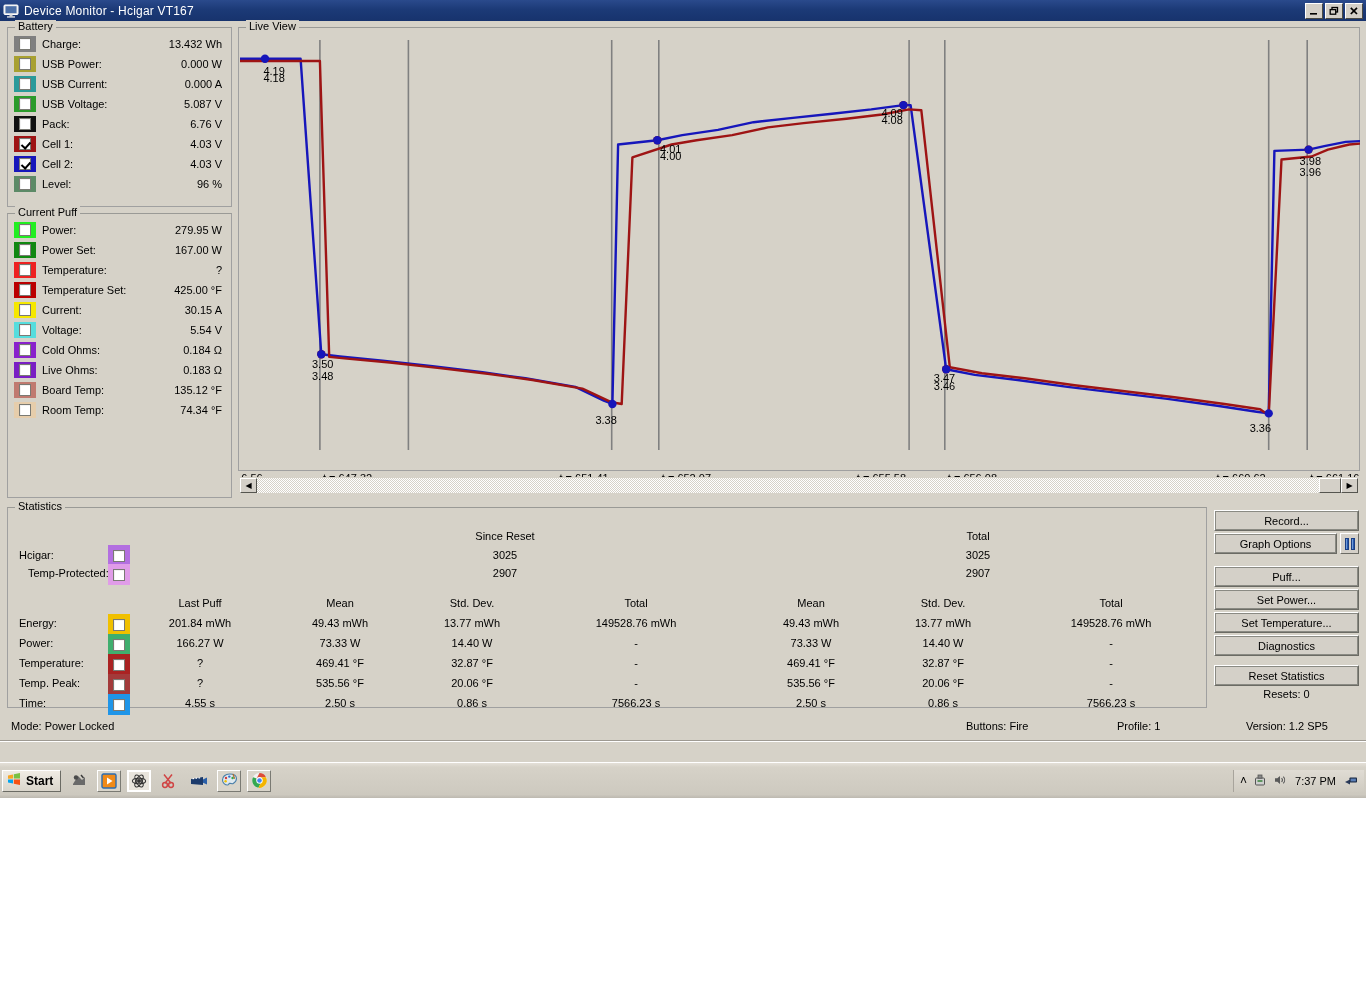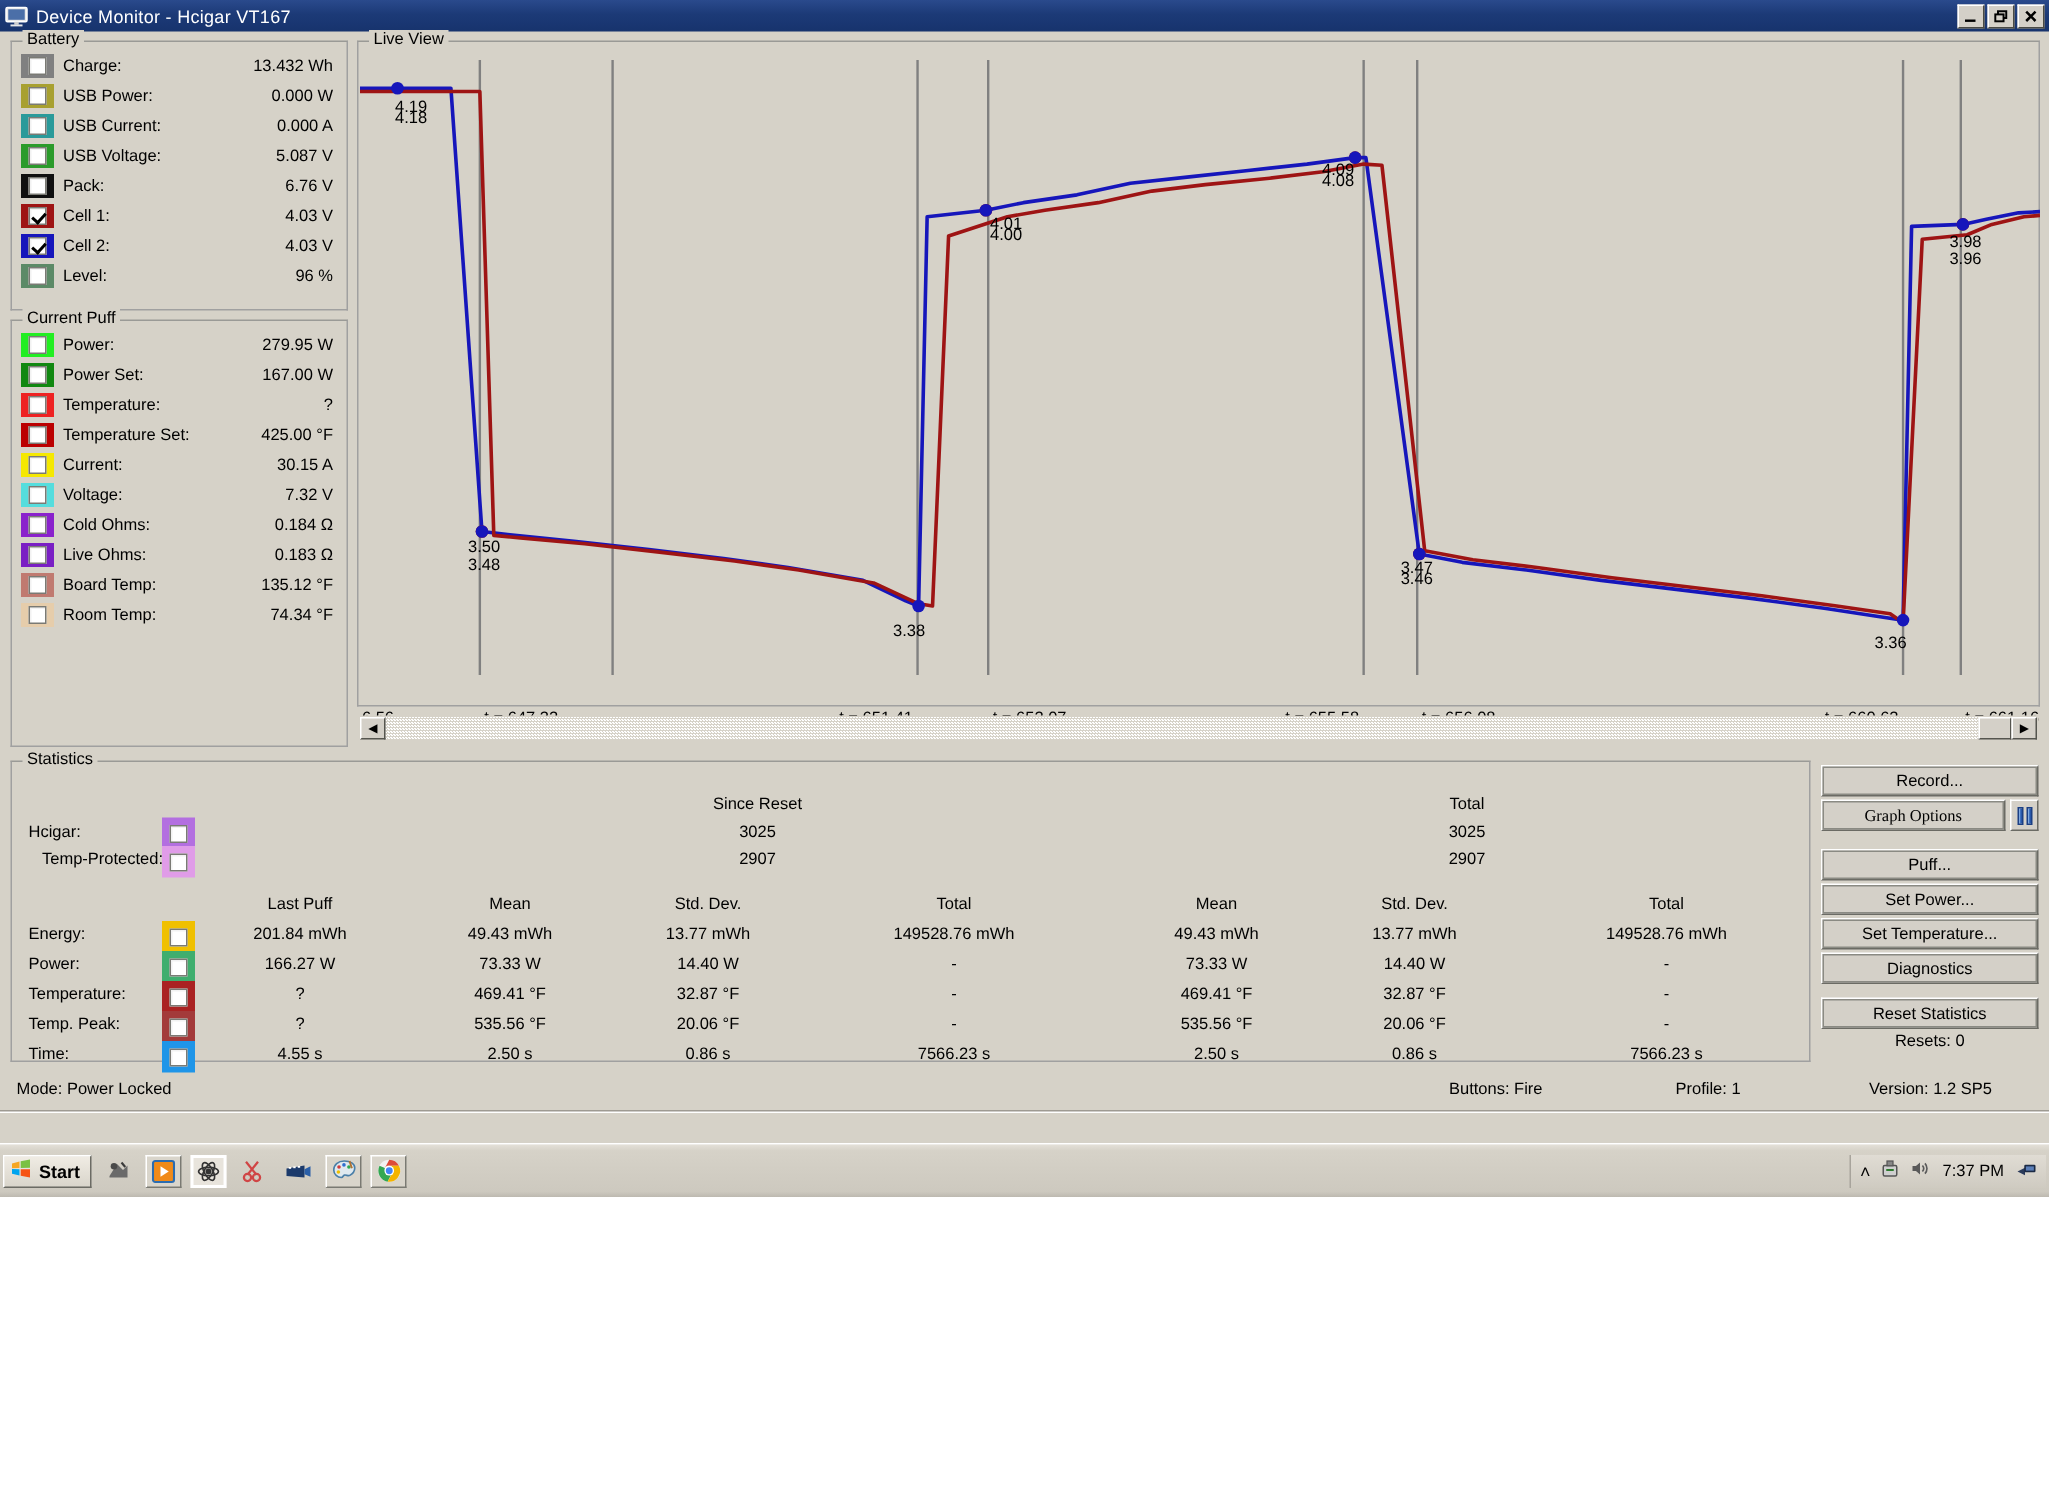--- a/index.html
+++ b/index.html
@@ -127,21 +127,21 @@
   .btn {
     position: absolute; left: 0; width: 145px; height: 21px;
     background: #d4d0c8;
     border: 1px solid #ffffff;
     border-right-color: #6b6b64; border-bottom-color: #6b6b64;
     outline: 1px solid #8a8a83; outline-offset: -2px;
     font-size: 11px; color: #000;
     display: flex; align-items: center; justify-content: center;
     font-family: "Liberation Sans", sans-serif;
   }
-  .btn.narrow { width: 123px; font-family: Liberation Serif, serif; }
+  .btn.narrow { width: 123px; }
   #pausebtn {
     position: absolute; left: 126px; width: 19px; height: 21px;
     background: #d4d0c8;
     border: 1px solid #ffffff;
     border-right-color: #6b6b64; border-bottom-color: #6b6b64;
     display: flex; align-items: center; justify-content: center; gap: 2px;
   }
   #pausebtn i {
     display: block; width: 4px; height: 12px;
     background: linear-gradient(90deg,#9fc4ef,#2b5fb5 60%,#2550a0);
@@ -346,21 +346,21 @@
           </span>
         <span class="mlabel">Current:</span>
         <span class="mval">30.15 A</span>
       </div>
 
       <div class="mrow">
         <span class="swatch" style="background:#55dddd">
           <span class="cbox"></span>
           </span>
         <span class="mlabel">Voltage:</span>
-        <span class="mval">7.32 V</span>
+        <span class="mval">5.54 V</span>
       </div>
 
       <div class="mrow">
         <span class="swatch" style="background:#8a22cc">
           <span class="cbox"></span>
           </span>
         <span class="mlabel">Cold Ohms:</span>
         <span class="mval">0.184 Ω</span>
       </div>
 

